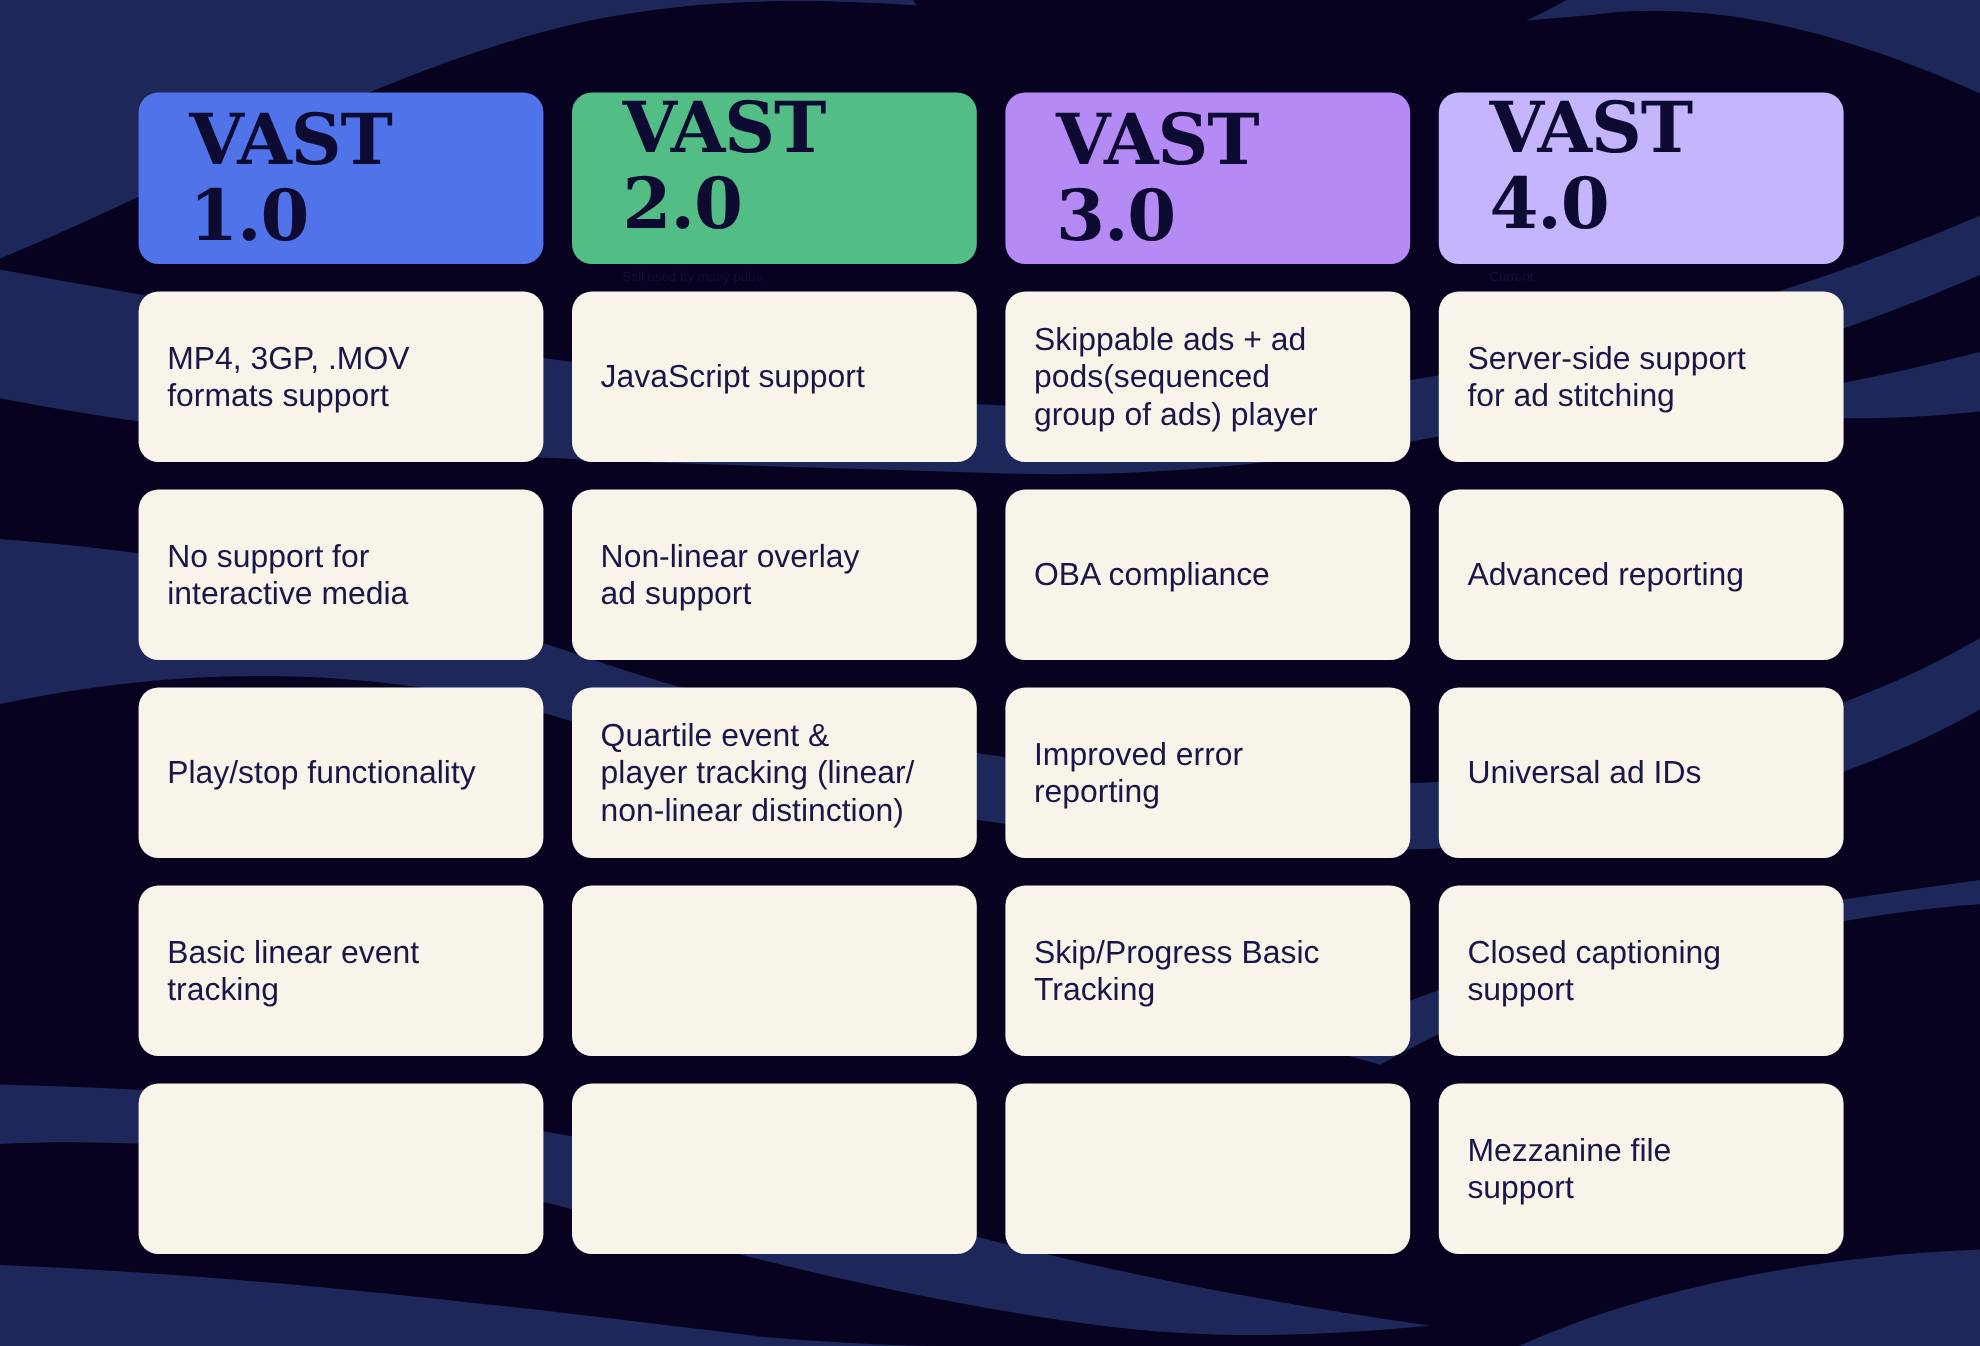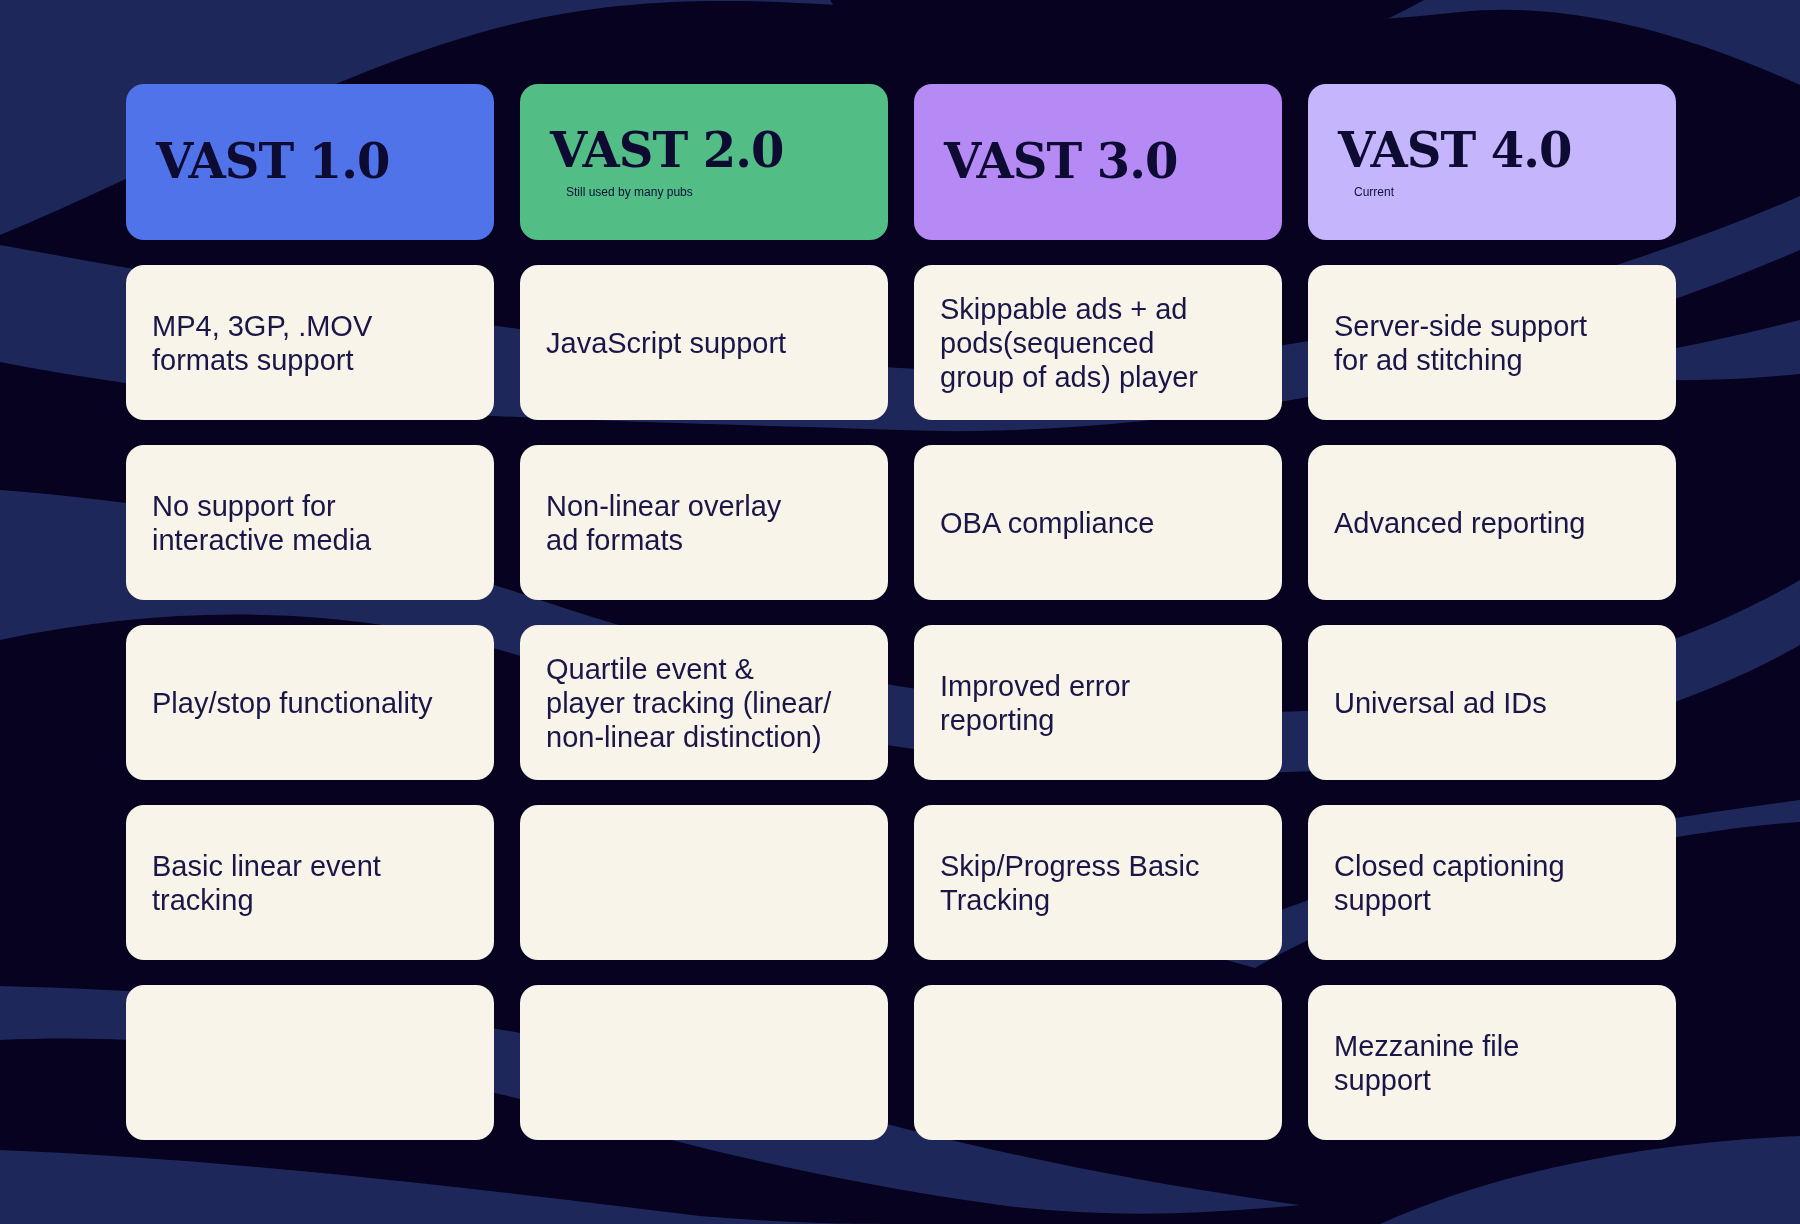--- a/index.html
+++ b/index.html
@@ -17,24 +17,24 @@
     grid-template-columns:repeat(4,368px);
     column-gap:26px;
   }
   .column{display:grid;grid-template-rows:156px repeat(5,155px);row-gap:25px;}
   .header-card{
     border-radius:18px;
     display:flex;flex-direction:column;justify-content:center;
     padding:0 30px;box-sizing:border-box;
   }
   .version-title{
-    margin:0;
+    margin:16px;
     font-family:"DejaVu Serif", serif;
     font-weight:700;
-    font-size:48px;
+    font-size:64px;
     line-height:1.08;
     letter-spacing:-1px;
     color:#0e0b33;
   }
   .version-subtitle{
     margin:9px 0 0 16px;
     font-size:12px;
     line-height:1.15;
     color:#11103a;
   }
@@ -105,21 +105,21 @@
       <section class="column">
         <div class="header-card" style="background: rgb(82, 189, 133);">
           <h2 class="version-title">VAST 2.0</h2>
           <p class="version-subtitle">Still used by many pubs</p>
         </div>
         <div class="feature-card">
           <p class="feature-text">JavaScript support</p>
         </div>
         <div class="feature-card">
           <p class="feature-text">Non-linear overlay
-ad formats</p>
+ad support</p>
         </div>
         <div class="feature-card">
           <p class="feature-text">Quartile event &amp;
 player tracking (linear/
 non-linear distinction)</p>
         </div>
         <div class="feature-card">
           <p class="feature-text"></p>
         </div>
         <div class="feature-card">

